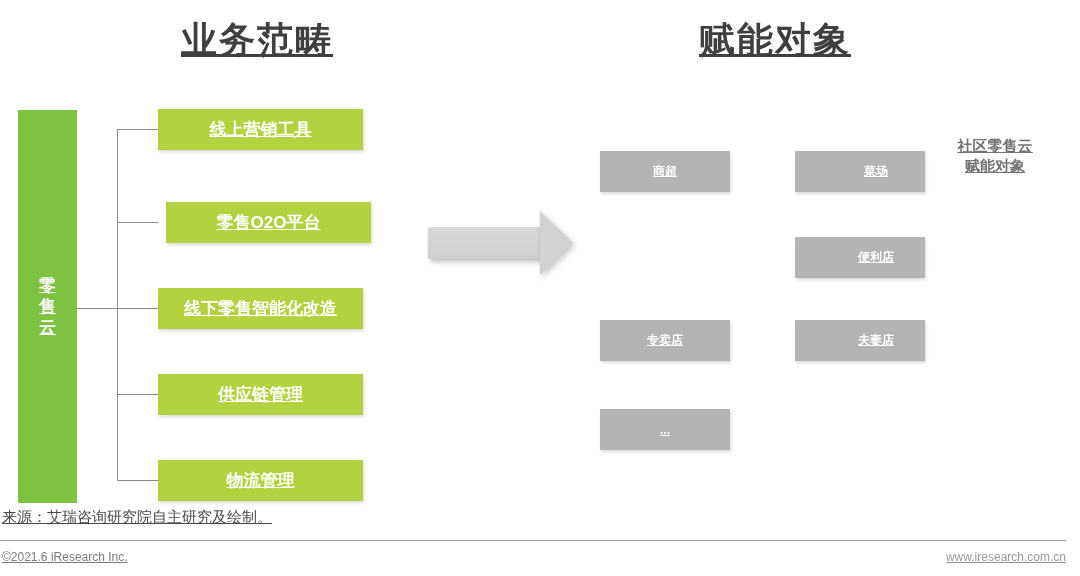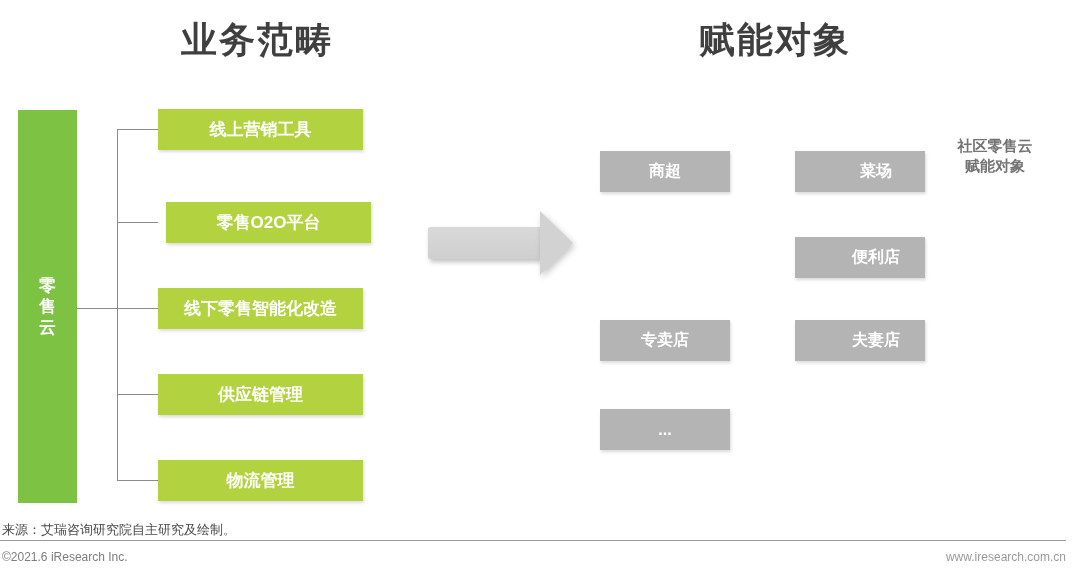--- a/index.html
+++ b/index.html
@@ -1,15 +1,15 @@
 <!DOCTYPE html>
 <html><head>
 <meta charset="utf-8">
 <style>
-  * { margin: 0; padding: 0; box-sizing: border-box; }
+  * { margin: 0; padding: 0; box-sizing: border-box; text-decoration: underline; }
   html, body { background: #ffffff; }
   body {
     font-family: "Liberation Sans", "DejaVu Sans", sans-serif;
     width: 1080px; height: 576px; position: relative; overflow: hidden;
   }
   .canvas { position: absolute; left: 0; top: 0; width: 1080px; height: 576px; background: #ffffff; }
 
   
   .col-title {
     position: absolute; top: 16px; width: 320px; text-align: center;
@@ -58,42 +58,42 @@
     position: absolute; left: 540px; top: 211px; width: 0; height: 0;
     border-left: 33px solid #d2d2d2;
     border-top: 32px solid transparent;
     border-bottom: 32px solid transparent;
     filter: drop-shadow(2px 3px 3px rgba(0,0,0,0.22));
   }
 
   
   .target-box {
     position: absolute; width: 130px; height: 41px;
-    background: #b4b4b4; color: #ffffff; font-weight: bold; font-size: 16px;
+    background: #b4b4b4; color: #ffffff; font-weight: bold; font-size: 12px;
     display: flex; align-items: center; justify-content: center;
     box-shadow: 1px 2px 3px rgba(0,0,0,0.15);
   }
   .col-a { left: 600px; }
   .col-b { left: 795px; padding-left: 32px; }
   .row-1 { top: 151px; }
   .row-2 { top: 237px; }
   .row-3 { top: 320px; }
   .row-4 { top: 409px; }
 
   
   .annotation {
     position: absolute; left: 928px; top: 136px; width: 134px;
     text-align: center; color: #737373; font-weight: bold;
     font-size: 15px; line-height: 20px;
   }
 
   
   .footer-source {
-    position: absolute; left: 2px; top: 521px;
-    font-size: 13px; color: #4a4a4a;
+    position: absolute; left: 2px; top: 508px;
+    font-size: 15px; color: #4a4a4a;
   }
   .footer-divider {
     position: absolute; left: 0; top: 540px; width: 1066px; height: 1px;
     background: #9b9b9b;
   }
   .footer-copyright {
     position: absolute; left: 2px; top: 550px;
     font-size: 12px; color: #7d7d7d;
   }
   .footer-website {

